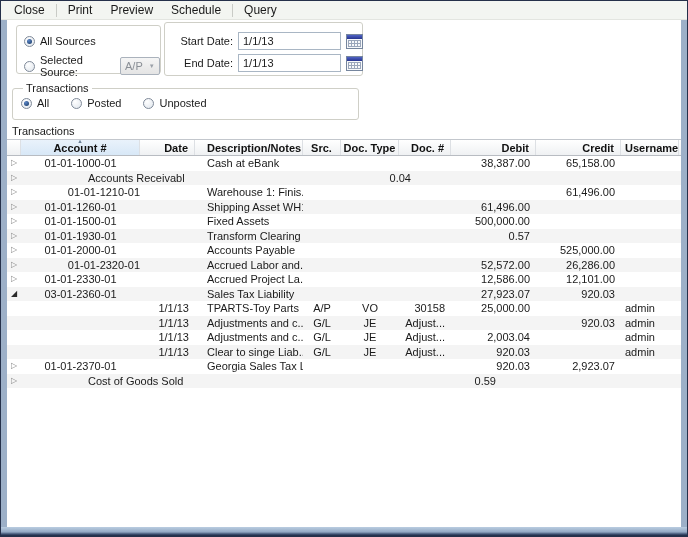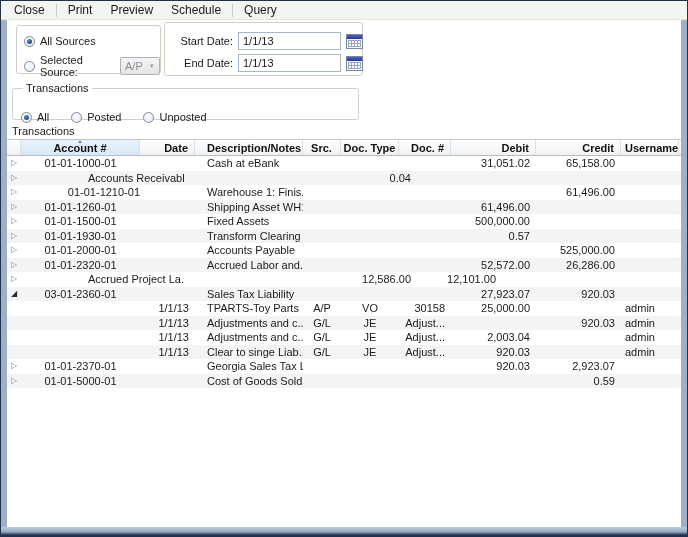--- a/index.html
+++ b/index.html
@@ -88,21 +88,21 @@
     background:
       repeating-linear-gradient(to right, #9aa6ba 0 1px, transparent 1px 3px),
       repeating-linear-gradient(to bottom, #9aa6ba 0 1px, transparent 1px 3px);
   }
 
   fieldset.trans-filter{
     position:absolute; left:5px; top:62px; width:347px; height:38px;
     border:1px solid #cfcfc7; border-radius:3px; padding:0 8px;
   }
   fieldset.trans-filter legend{ font-size:11px; padding:0 3px; margin-left:2px; color:#1a1a1a; }
-  .trans-options{ display:flex; align-items:center; gap:22px; margin-top:17px; }
+  .trans-options{ display:flex; align-items:center; gap:22px; margin-top:3px; }
   .trans-opt{ display:flex; align-items:center; gap:5px; cursor:default; }
 
   .table-label{ position:absolute; left:5px; top:105px; font-size:11px; color:#1a1a1a; }
 
   
   .grid{ position:absolute; left:0; top:119px; right:0; bottom:0; border-top:1px solid #c3c7cd; background:#ffffff; overflow:hidden; }
   .grid-header{ display:flex; height:16px; background:linear-gradient(#ffffff,#eff1f3); border-bottom:1px solid #b8bcc2; }
   .hcell{
     position:relative; height:100%; font-weight:bold; font-size:11px; color:#111;
     display:flex; align-items:center; border-right:1px solid #dde0e4; cursor:default;
@@ -236,21 +236,21 @@
           </div>
         <div class="grid-body" id="grid-body">
             <div class="grow">
               <div class="bcell al-center exp-collapsed" style="width: 14px;">▷</div>
               <div class="bcell al-center" style="width: 119px;">01-01-1000-01</div>
               <div class="bcell al-right" style="width: 55px;"></div>
               <div class="bcell al-left" style="width: 108px;">Cash at eBank</div>
               <div class="bcell al-center" style="width: 38px;"></div>
               <div class="bcell al-center" style="width: 58px;"></div>
               <div class="bcell al-right" style="width: 52px;"></div>
-              <div class="bcell al-right" style="width: 85px;">31,051.02</div>
+              <div class="bcell al-right" style="width: 85px;">38,387.00</div>
               <div class="bcell al-right" style="width: 85px;">65,158.00</div>
               <div class="bcell al-left sm" style="width: 58px;"></div>
             </div>
             <div class="grow alt">
               <div class="bcell al-center exp-collapsed" style="width: 14px;">▷</div>
               <div class="bcell al-right" style="width: 55px;"></div>
               <div class="bcell al-left" style="width: 108px;">Accounts Receivable</div>
               <div class="bcell al-center" style="width: 38px;"></div>
               <div class="bcell al-center" style="width: 58px;"></div>
               <div class="bcell al-right" style="width: 52px;"></div>
@@ -313,32 +313,33 @@
               <div class="bcell al-left" style="width: 108px;">Accounts Payable</div>
               <div class="bcell al-center" style="width: 38px;"></div>
               <div class="bcell al-center" style="width: 58px;"></div>
               <div class="bcell al-right" style="width: 52px;"></div>
               <div class="bcell al-right" style="width: 85px;"></div>
               <div class="bcell al-right" style="width: 85px;">525,000.00</div>
               <div class="bcell al-left sm" style="width: 58px;"></div>
             </div>
             <div class="grow alt">
               <div class="bcell al-center exp-collapsed" style="width: 14px;">▷</div>
-              <div class="bcell al-center" style="width: 119px;">01-01-2320-01</div>
+              <div class="bcell al-center" style="width: 119px; text-align: right;">01-01-2320-01</div>
               <div class="bcell al-right" style="width: 55px;"></div>
               <div class="bcell al-left" style="width: 108px;">Accrued Labor and...</div>
               <div class="bcell al-center" style="width: 38px;"></div>
               <div class="bcell al-center" style="width: 58px;"></div>
               <div class="bcell al-right" style="width: 52px;"></div>
               <div class="bcell al-right" style="width: 85px;">52,572.00</div>
               <div class="bcell al-right" style="width: 85px;">26,286.00</div>
               <div class="bcell al-left sm" style="width: 58px;"></div>
             </div>
             <div class="grow">
               <div class="bcell al-center exp-collapsed" style="width: 14px;">▷</div>
+              <div class="bcell al-center" style="width: 119px;">01-01-2330-01</div>
               <div class="bcell al-right" style="width: 55px;"></div>
               <div class="bcell al-left" style="width: 108px;">Accrued Project La...</div>
               <div class="bcell al-center" style="width: 38px;"></div>
               <div class="bcell al-center" style="width: 58px;"></div>
               <div class="bcell al-right" style="width: 52px;"></div>
               <div class="bcell al-right" style="width: 85px;">12,586.00</div>
               <div class="bcell al-right" style="width: 85px;">12,101.00</div>
               <div class="bcell al-left sm" style="width: 58px;"></div>
             </div>
             <div class="grow alt">
@@ -408,21 +409,20 @@
               <div class="bcell al-left" style="width: 108px;">Georgia Sales Tax Li...</div>
               <div class="bcell al-center" style="width: 38px;"></div>
               <div class="bcell al-center" style="width: 58px;"></div>
               <div class="bcell al-right" style="width: 52px;"></div>
               <div class="bcell al-right" style="width: 85px;">920.03</div>
               <div class="bcell al-right" style="width: 85px;">2,923.07</div>
               <div class="bcell al-left sm" style="width: 58px;"></div>
             </div>
             <div class="grow alt">
               <div class="bcell al-center exp-collapsed" style="width: 14px;">▷</div>
-              <div class="bcell al-center" style="width: 119px;">01-01-5000-01</div>
               <div class="bcell al-right" style="width: 55px;"></div>
               <div class="bcell al-left" style="width: 108px;">Cost of Goods Sold</div>
               <div class="bcell al-center" style="width: 38px;"></div>
               <div class="bcell al-center" style="width: 58px;"></div>
               <div class="bcell al-right" style="width: 52px;"></div>
               <div class="bcell al-right" style="width: 85px;"></div>
               <div class="bcell al-right" style="width: 85px;">0.59</div>
               <div class="bcell al-left sm" style="width: 58px;"></div>
             </div>
           </div>

